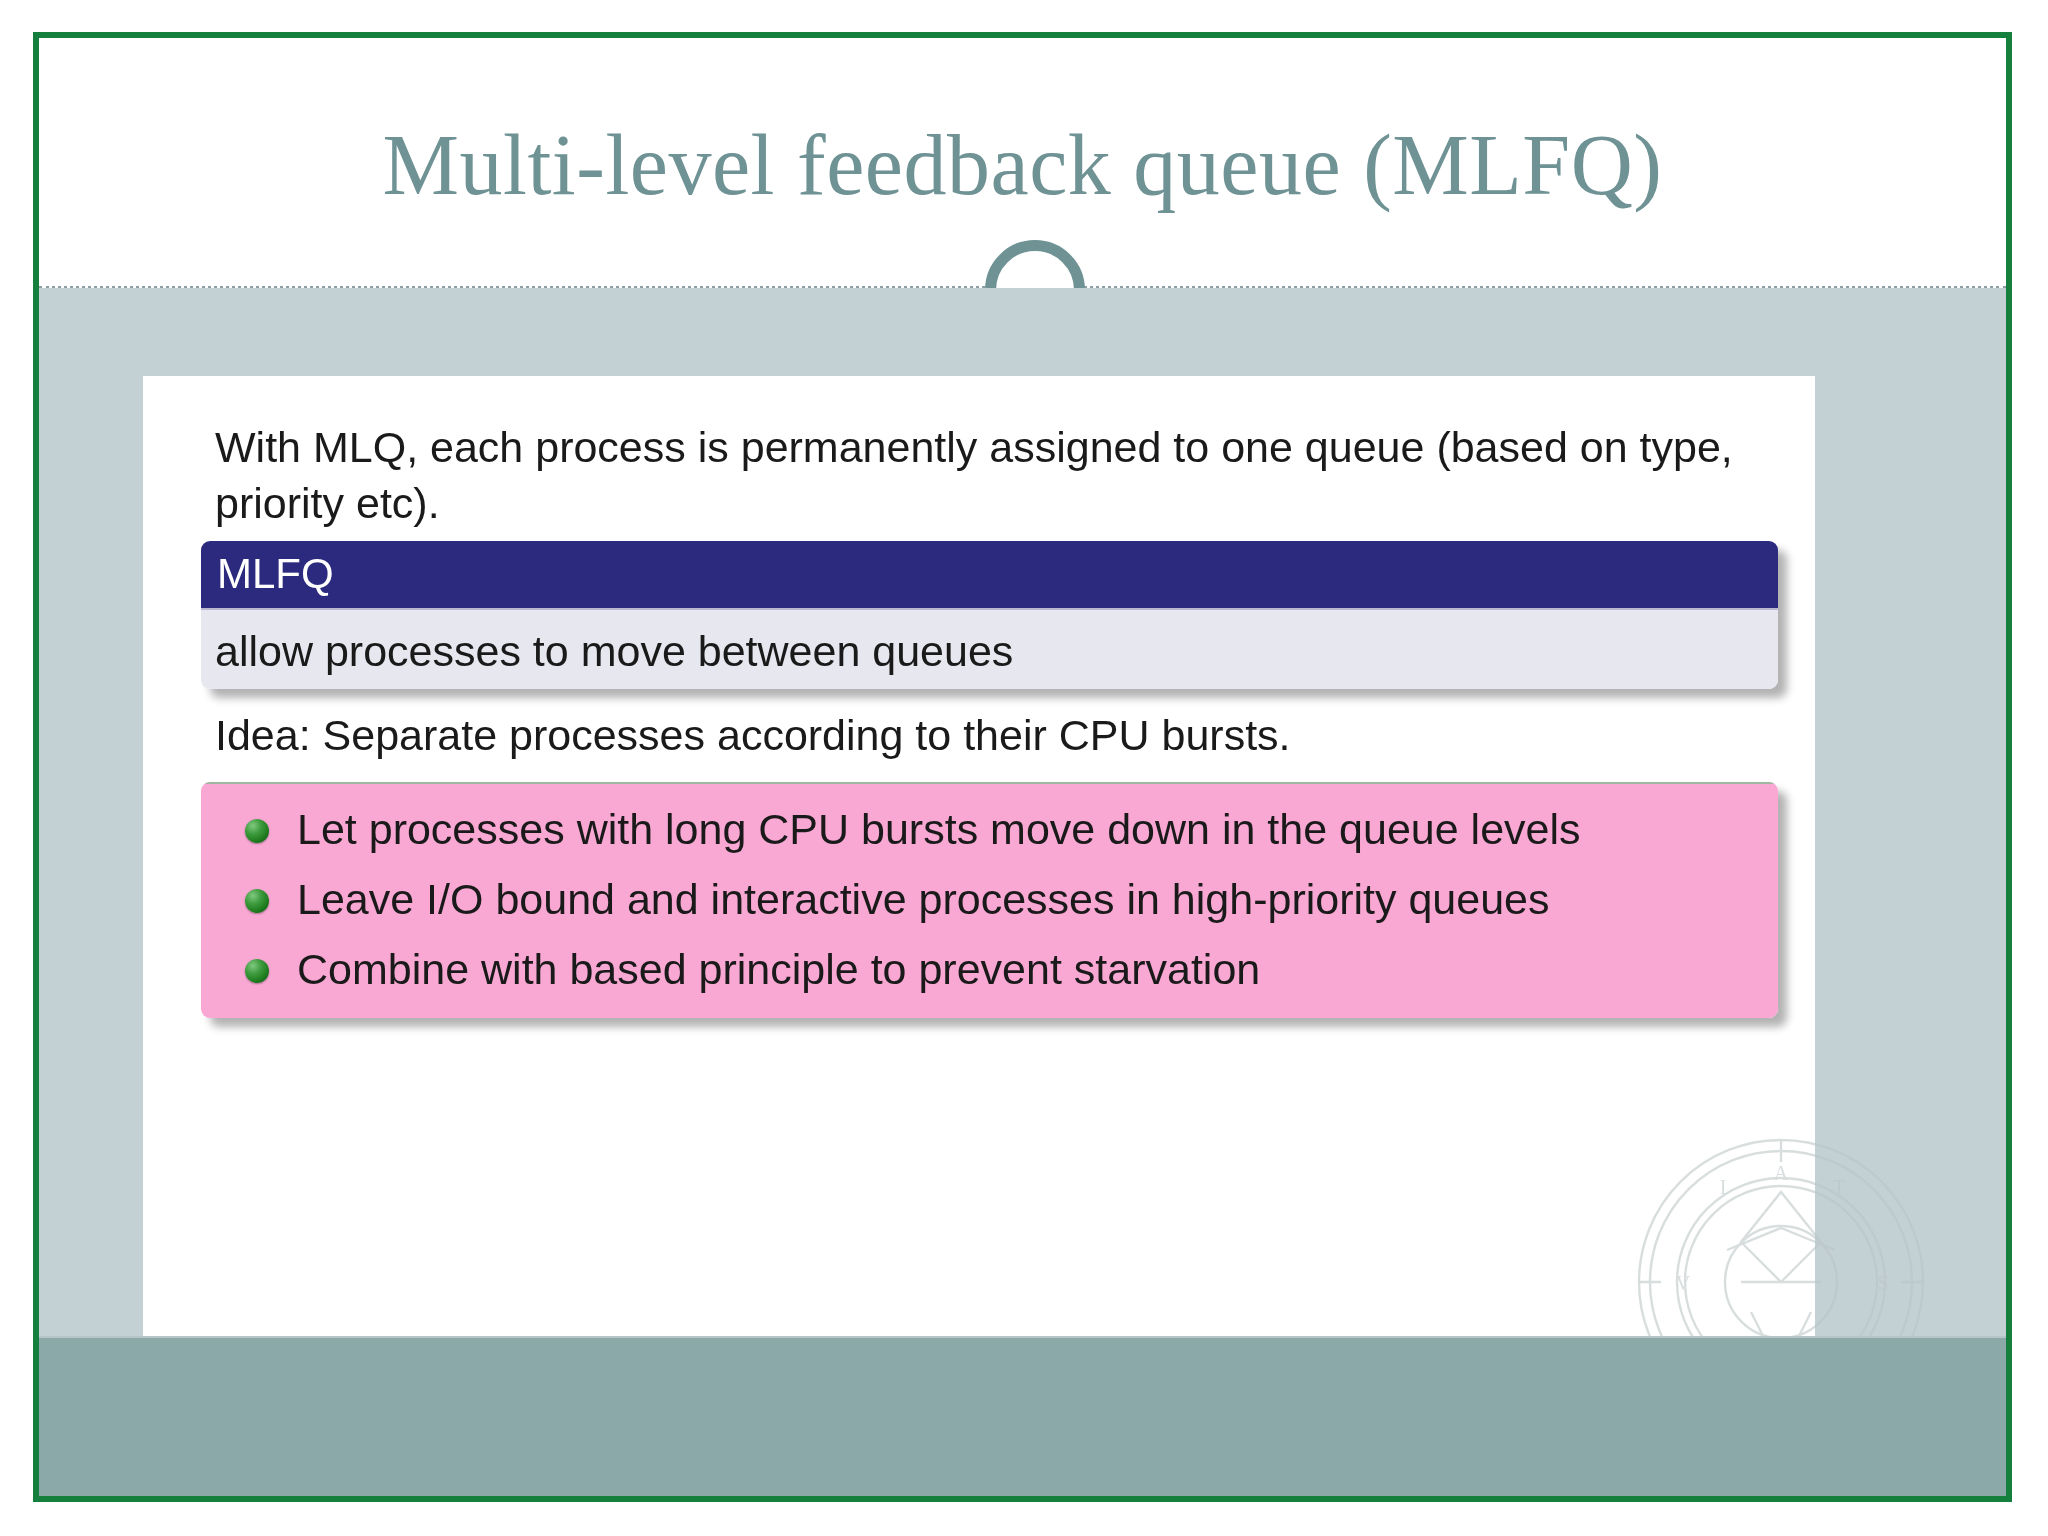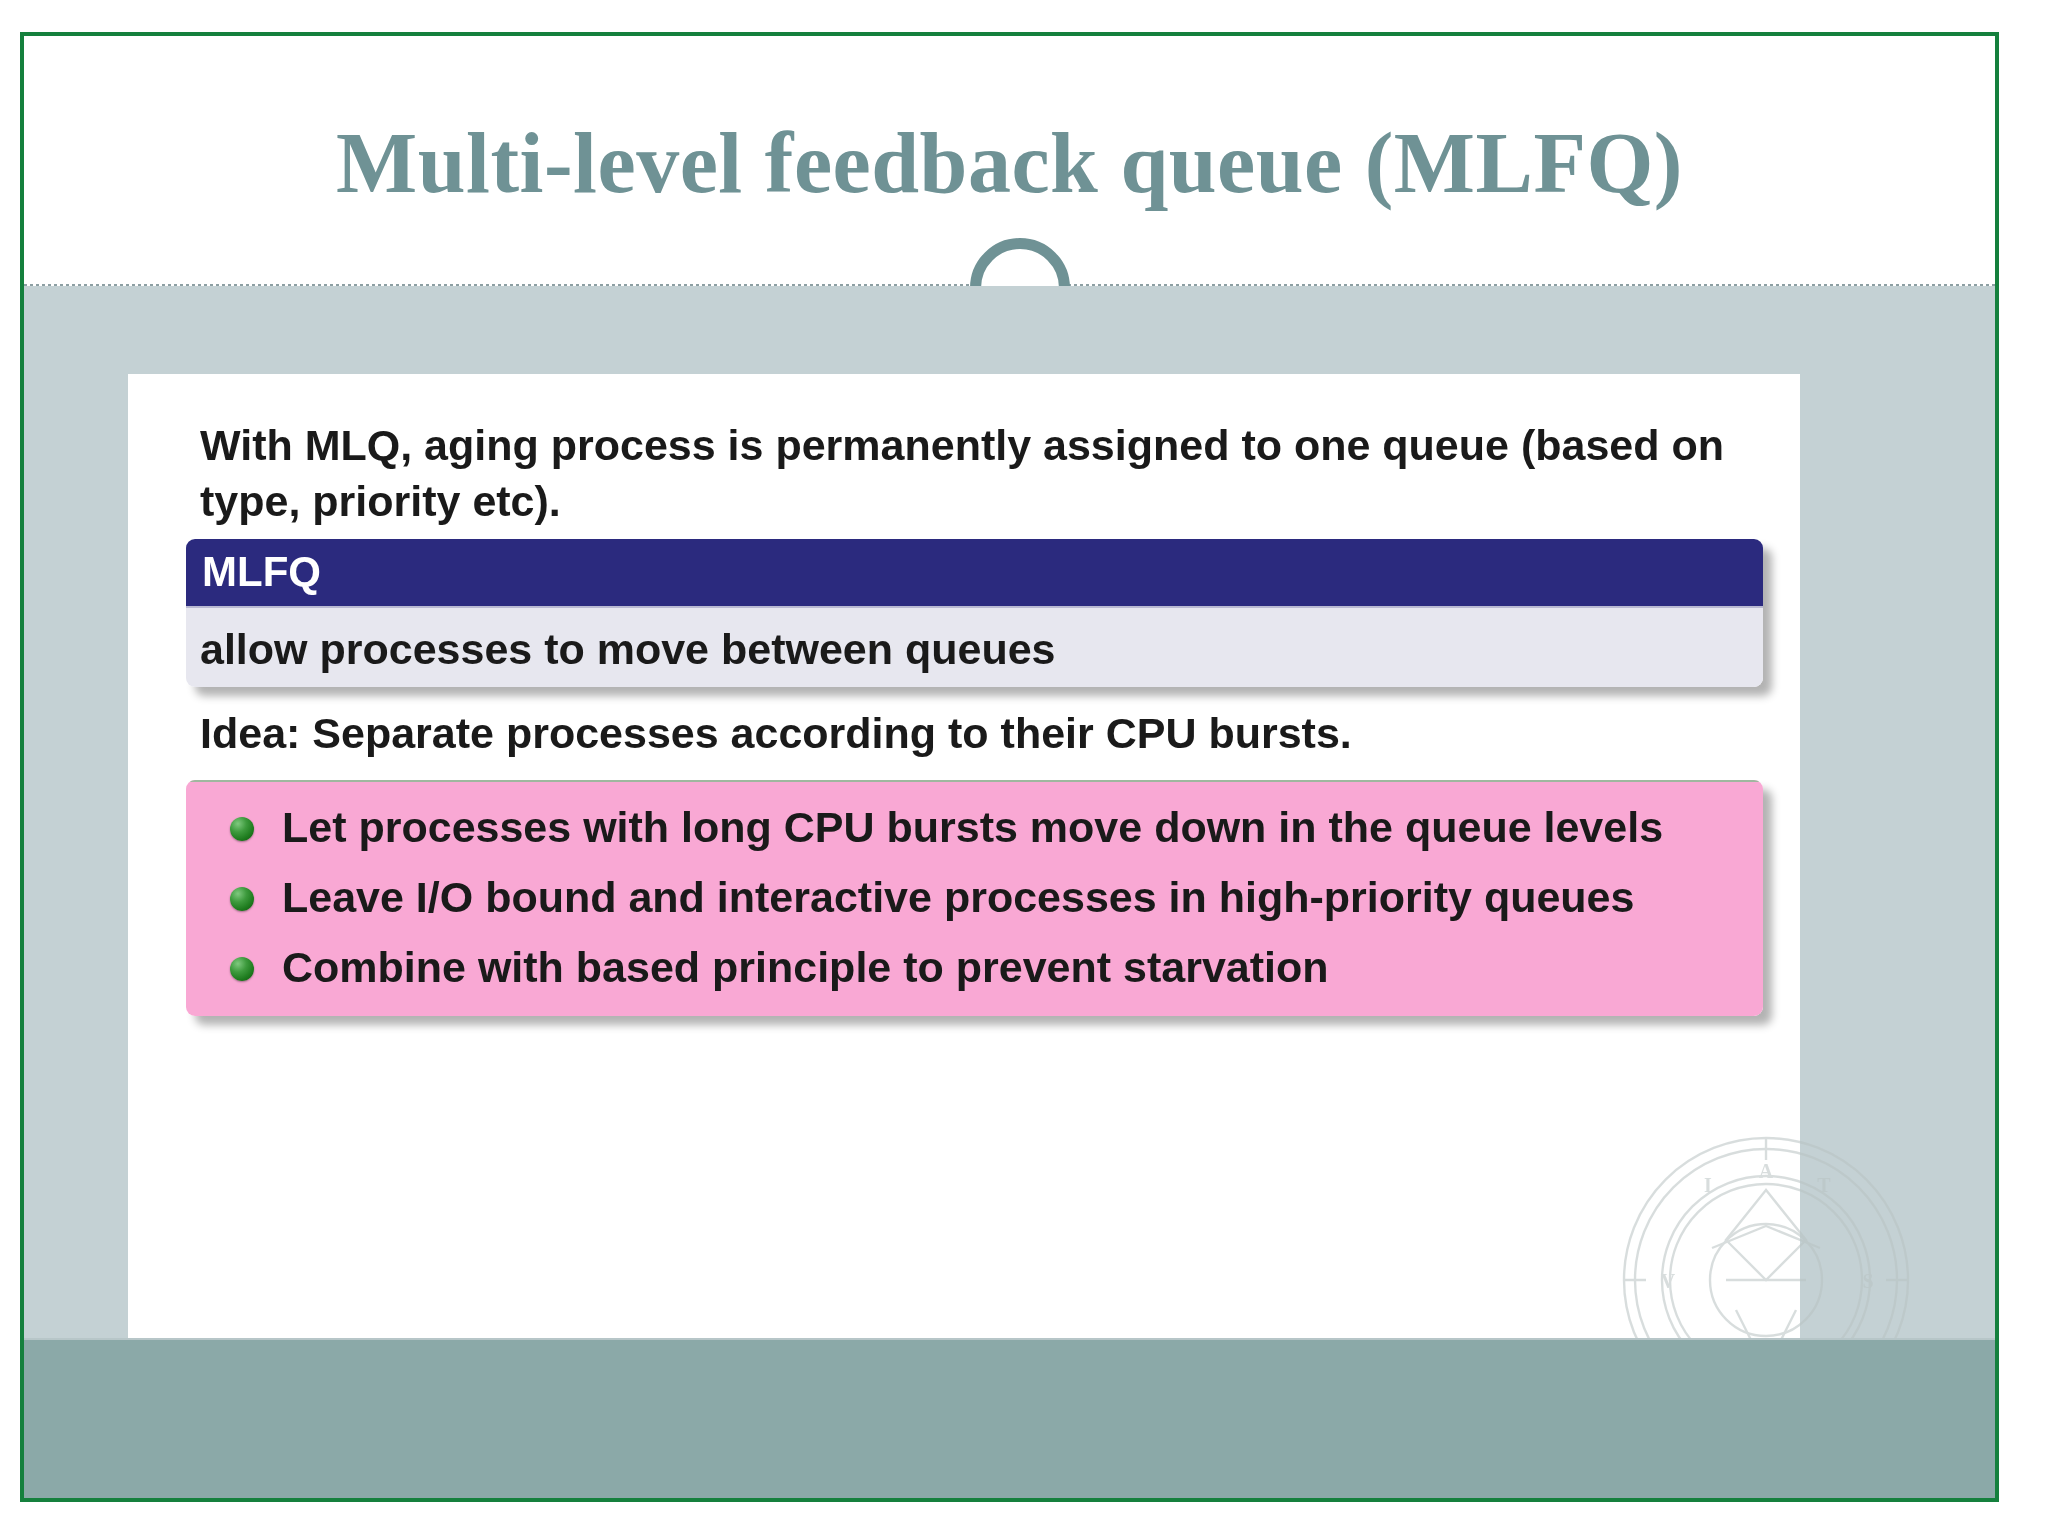--- a/index.html
+++ b/index.html
@@ -11,28 +11,27 @@
   body {
     width: 2048px;
     height: 1536px;
     overflow: hidden;
     font-family: "Liberation Sans", sans-serif;
   }
 
   
   #slide {
     position: absolute;
-    left: 20px;
+    left: 33px;
     top: 32px;
     width: 1979px;
     height: 1470px;
     background: #ffffff;
-    border: 4px solid #15803d;
+    border: 6px solid #15803d;
     box-sizing: border-box;
-    font-weight: bold;
   }
 
   
   #title-band {
     position: absolute;
     left: 0;
     top: 0;
     width: 100%;
     height: 248px;
   }
@@ -205,21 +204,21 @@
   </div>
 
   <div id="title-divider"></div>
 
   <div id="title-circle"></div>
 
   <div id="body-band">
 
     <div id="content-panel">
 
-      <div id="para-intro" class="para">With MLQ, aging process is permanently assigned to one queue (based on type, priority etc).</div>
+      <div id="para-intro" class="para">With MLQ, each process is permanently assigned to one queue (based on type, priority etc).</div>
 
       <div id="box-mlfq" class="tbox">
         <div class="tbox-head">MLFQ</div>
         <div class="tbox-body">allow processes to move between queues</div>
       </div>
 
       <div id="para-idea" class="para">Idea: Separate processes according to their CPU bursts.</div>
 
       <div id="box-example" class="tbox">
         <div class="tbox-body">

